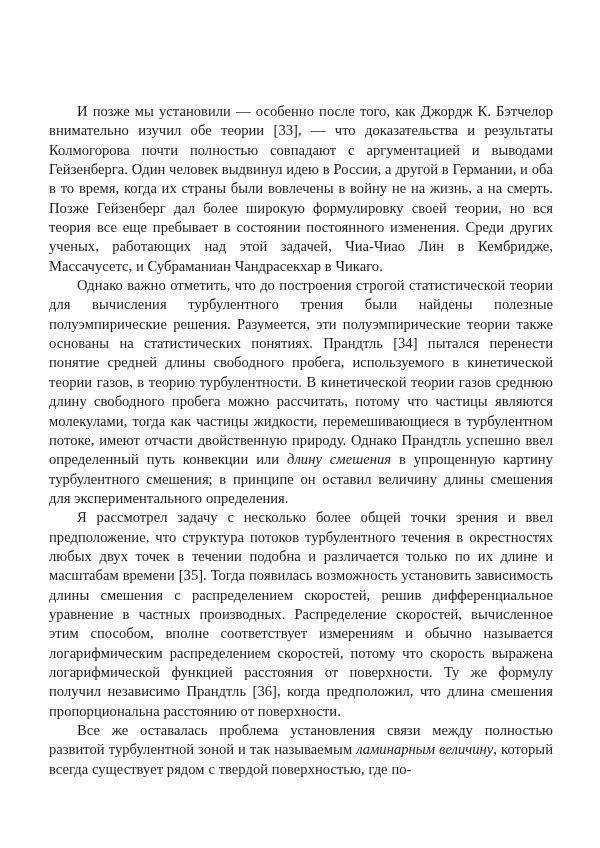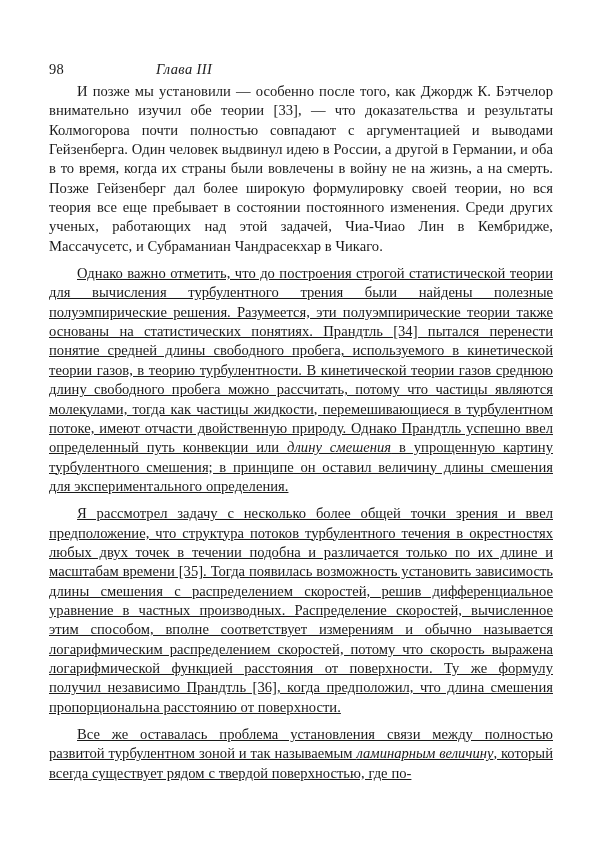--- a/index.html
+++ b/index.html
@@ -36,58 +36,53 @@
   .chapter-label {
     font-style: italic;
     font-size: 14.5px;
     line-height: 18px;
     margin-left: 92px;
     letter-spacing: 0.4px;
   }
   .text-block {
     position: absolute;
     left: 49px;
-    top: 82px;
+    top: 102px;
     width: 504px;
   }
   p.para {
     margin: 0;
     text-align: justify;
     text-justify: inter-word;
     font-size: 14.6px;
     line-height: 19.35px;
     text-indent: 28px;
     hyphens: manual;
     -webkit-hyphens: manual;
     letter-spacing: 0.02px;
     word-spacing: 0.1px;
   }
   p.para + p.para {
-    margin-top: 8px;
-    text-decoration: underline;
+    margin-top: 0;
   }
   em {
     font-style: italic;
   }
 </style>
 </head>
 <body>
 
 <div class="page">
 
-  <div class="running-head">
-    <span class="folio">98</span>
-    <span class="chapter-label">Глава III</span>
-  </div>
 
   <div class="text-block">
 
     <p class="para">И позже мы установили — особенно после того, как Джордж К. Бэтчелор внимательно изучил обе теории [33], — что доказательства и результаты Колмогорова почти полностью совпадают с аргументацией и выводами Гейзенберга. Один человек выдвинул идею в России, а другой в Германии, и оба в то время, когда их страны были вовлечены в войну не на жизнь, а на смерть. Позже Гейзенберг дал более широкую формулировку своей теории, но вся теория все еще пребывает в состоянии постоянного изменения. Среди других ученых, работающих над этой задачей, Чиа-Чиао Лин в Кембридже, Массачусетс, и Субраманиан Чандрасекхар в Чикаго.</p>
 
     <p class="para"><span>Однако важно отметить, что до построения строгой статистической теории для вычисления турбулентного трения были найдены полезные полуэмпирические решения. Разумеется, эти полуэмпирические теории также основаны на статистических понятиях. Прандтль [34] пытался перенести понятие средней длины свободного пробега, используемого в кинетической теории газов, в теорию турбулентности. В кинетической теории газов среднюю длину свободного пробега можно рассчитать, потому что частицы являются молекулами, тогда как частицы жидкости, перемешивающиеся в турбулентном потоке, имеют отчасти двойственную природу. Однако Прандтль успешно ввел определенный путь конвекции или </span><em>длину смешения</em><span> в упрощенную картину турбулентного смешения; в принципе он оставил величину длины смешения для экспериментального определения.</span></p>
 
     <p class="para">Я рассмотрел задачу с несколько более общей точки зрения и ввел предположение, что структура потоков турбулентного течения в окрестностях любых двух точек в течении подобна и различается только по их длине и масштабам времени [35]. Тогда появилась возможность установить зависимость длины смешения с распределением скоростей, решив дифференциальное уравнение в частных производных. Распределение скоростей, вычисленное этим способом, вполне соответствует измерениям и обычно называется логарифмическим распределением скоростей, потому что скорость выражена логарифмической функцией расстояния от поверхности. Ту же формулу получил независимо Прандтль [36], когда предположил, что длина смешения пропорциональна расстоянию от поверхности.</p>
 
-    <p class="para"><span>Все же оставалась проблема установления связи между полностью развитой турбулентном зоной и так называемым </span><em>ламинарным величину</em><span>, который всегда существует рядом с твердой поверхностью, где по-</span></p>
+    <p class="para"><span>Все же оставалась проблема установления связи между полностью развитой турбулентной зоной и так называемым </span><em>ламинарным величину</em><span>, который всегда существует рядом с твердой поверхностью, где по-</span></p>
 
   </div>
 
 </div>
 
 </body></html>

